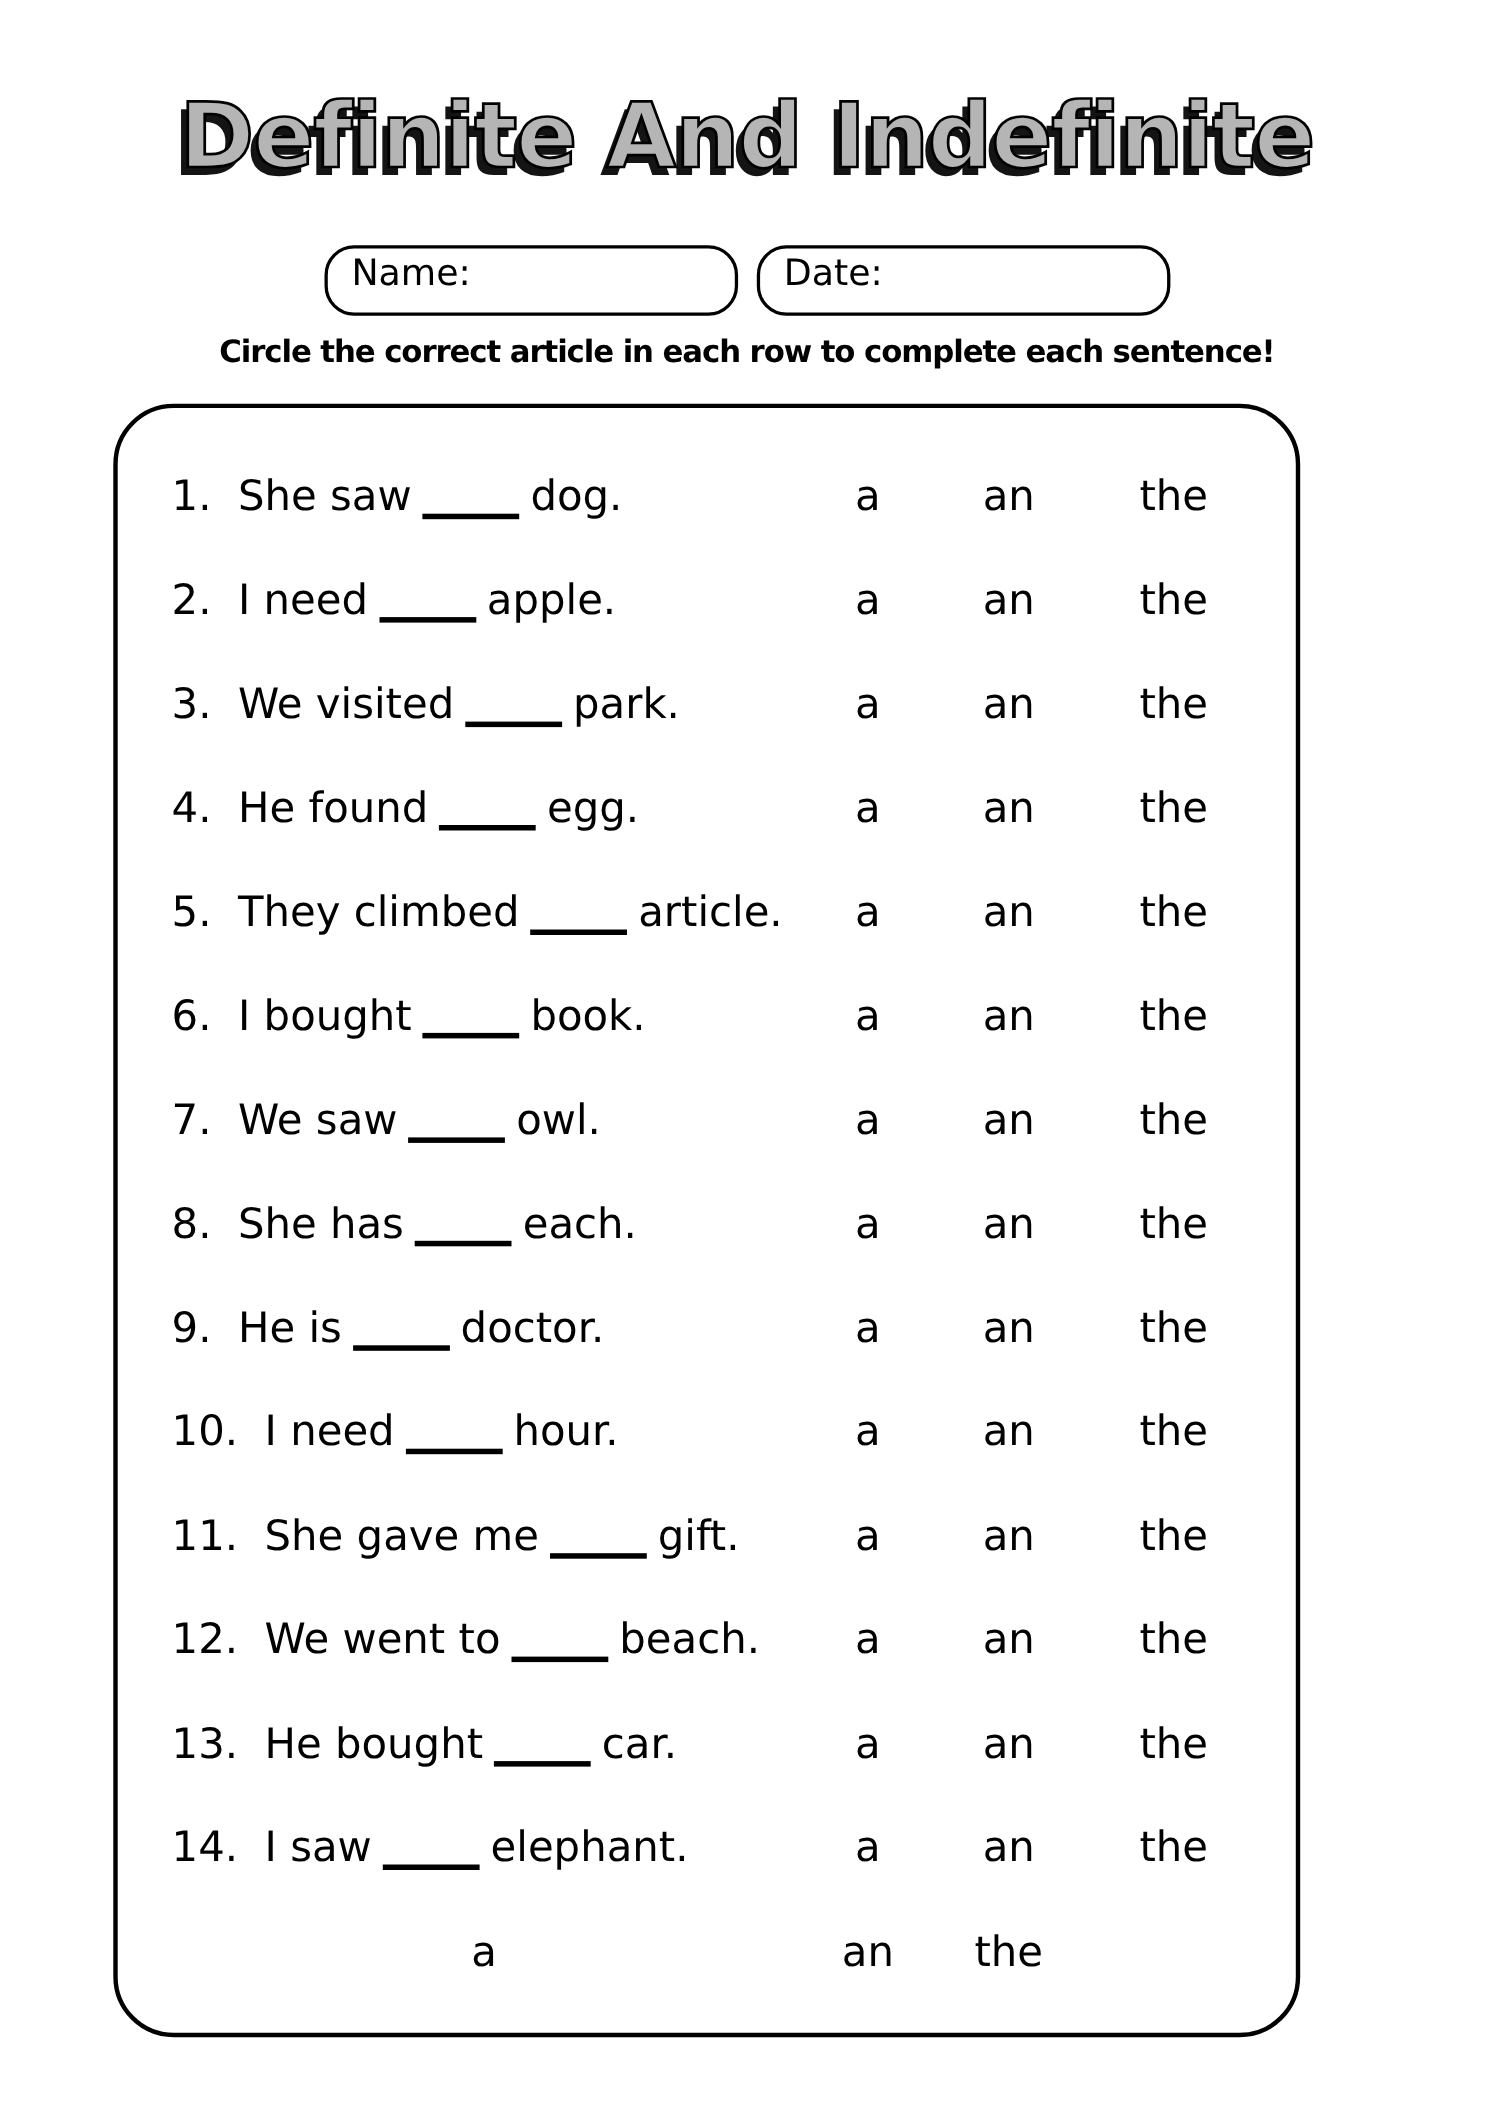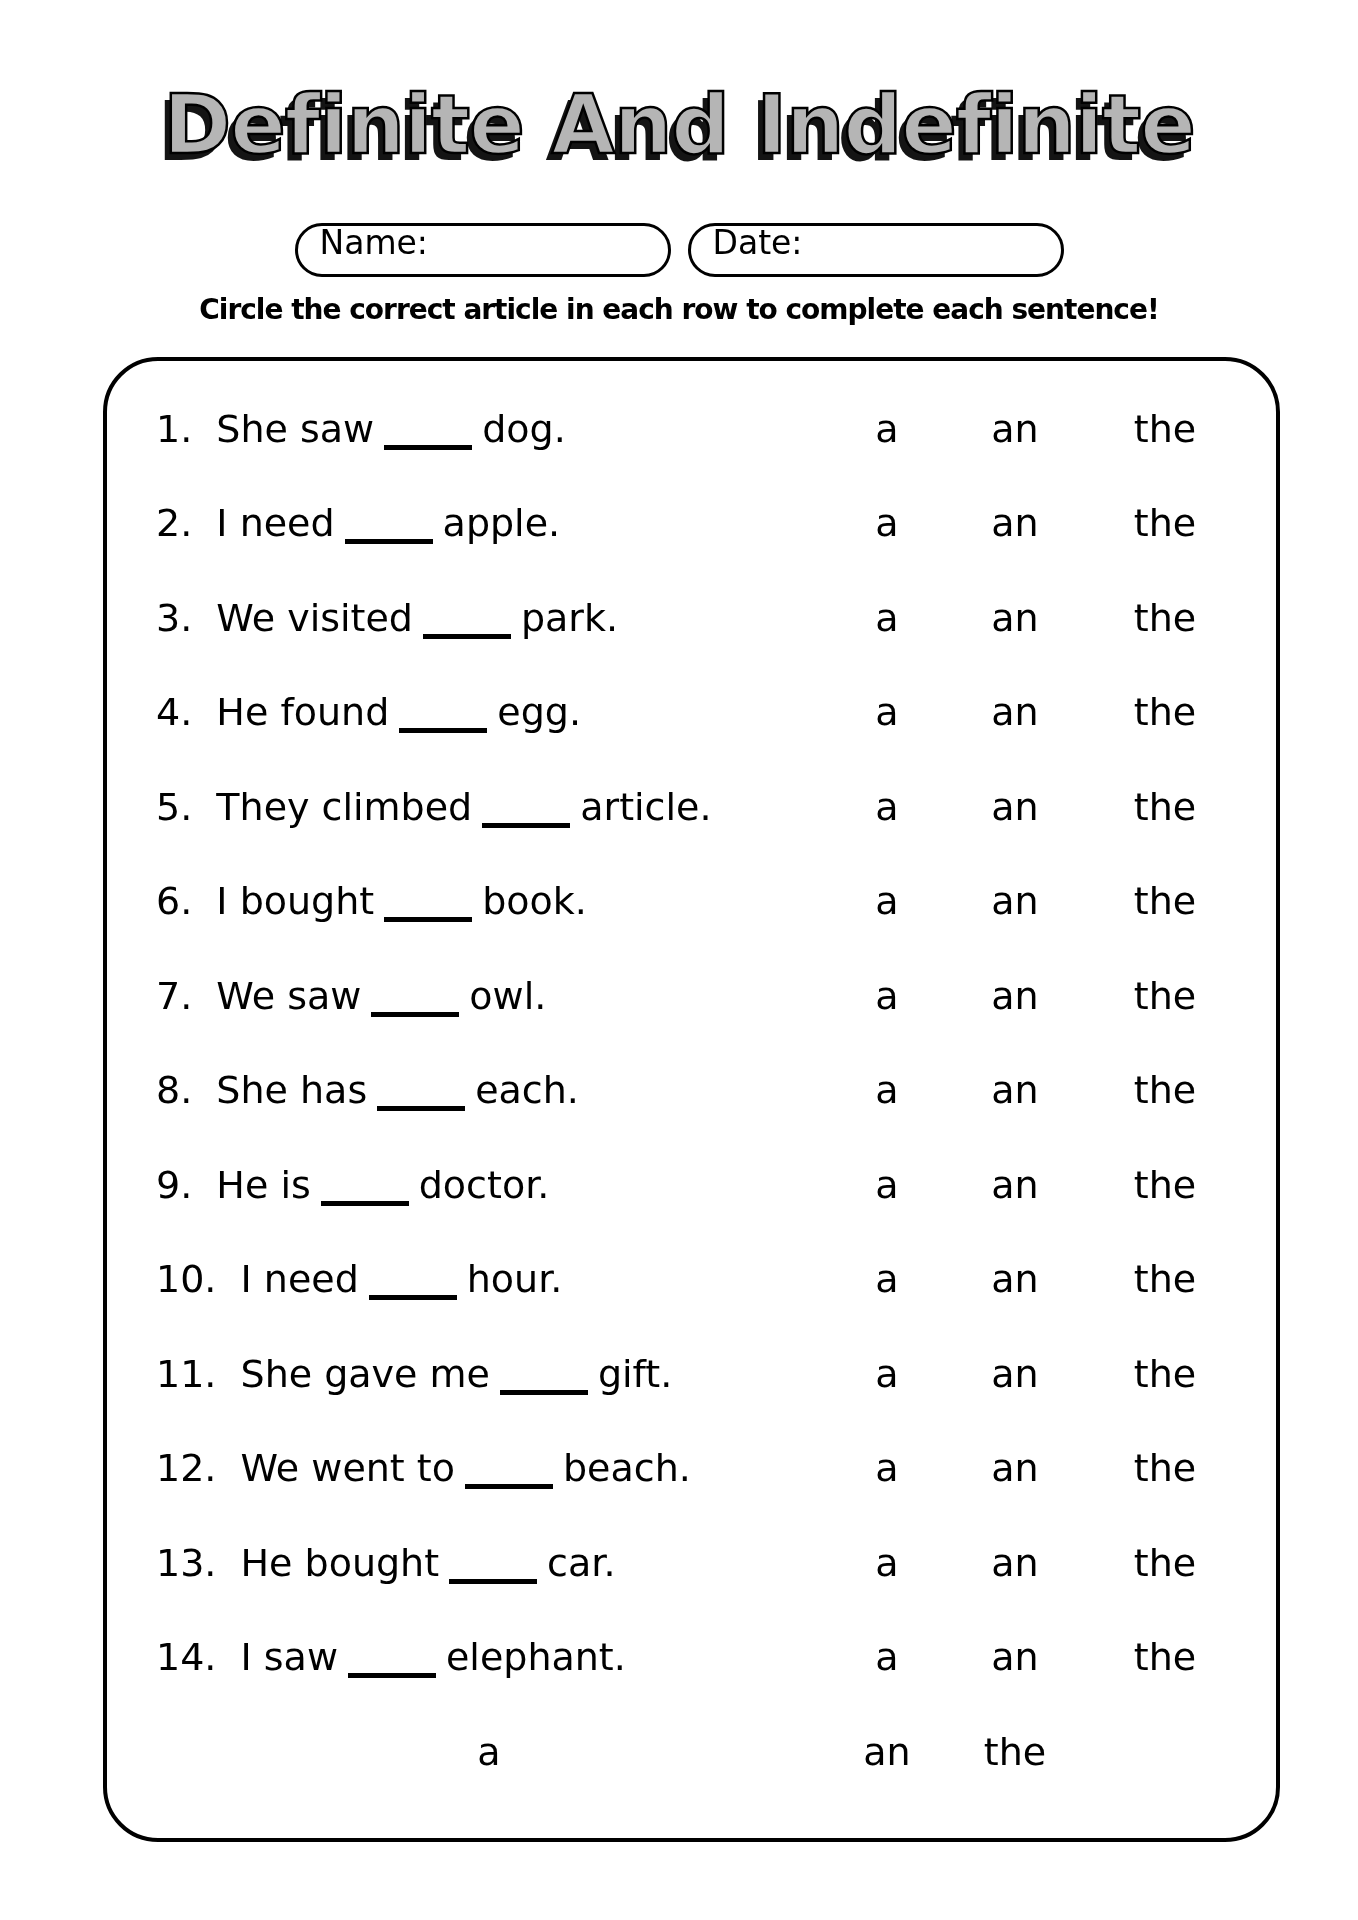--- a/index.html
+++ b/index.html
@@ -10,35 +10,35 @@
   .title{
     margin:76px 16px 0;text-align:center;
     font-size:82px;font-weight:700;line-height:1.2;letter-spacing:-1px;
     color:#b5b5b5;
     -webkit-text-stroke:2.5px #000;
     text-shadow:-6px 7px 0 #141414;
     white-space:nowrap;
   }
   .pills{display:flex;justify-content:center;gap:17px;margin-top:49px;}
   .pill{
-    box-sizing:border-box;width:376px;height:54px;
+    box-sizing:border-box;width:376px;height:64px;
     border:3px solid #000;border-radius:27px;background:#fff;
     display:flex;align-items:center;padding:0 14px 16px 22px;
     font-size:33px;line-height:1;
   }
   .pill-blank{flex:1;height:100%;}
   .instruction{
     margin:16px 0 0;text-align:center;
     font-size:28px;font-weight:700;letter-spacing:-1px;
   }
   .qbox{
     box-sizing:border-box;
-    margin:31px 0 0 103px;width:1177px;height:1485px;
+    margin:31px 0 0 103px;width:1079px;height:1485px;
     border:4px solid #000;border-radius:55px;background:#fff;
-    padding:20px 24px 0 49px;
+    padding:32px 24px 0 49px;
   }
   .row{
     display:grid;grid-template-columns:1fr 130px 126px 174px;
     align-items:center;height:94.5px;font-size:38px;
   }
   .sentence{white-space:nowrap;}
   .qnum{margin-right:12px;}
   .blank{
     display:inline-block;width:88px;height:0;
     border-bottom:5px solid #000;vertical-align:-8px;margin:0 10px;

